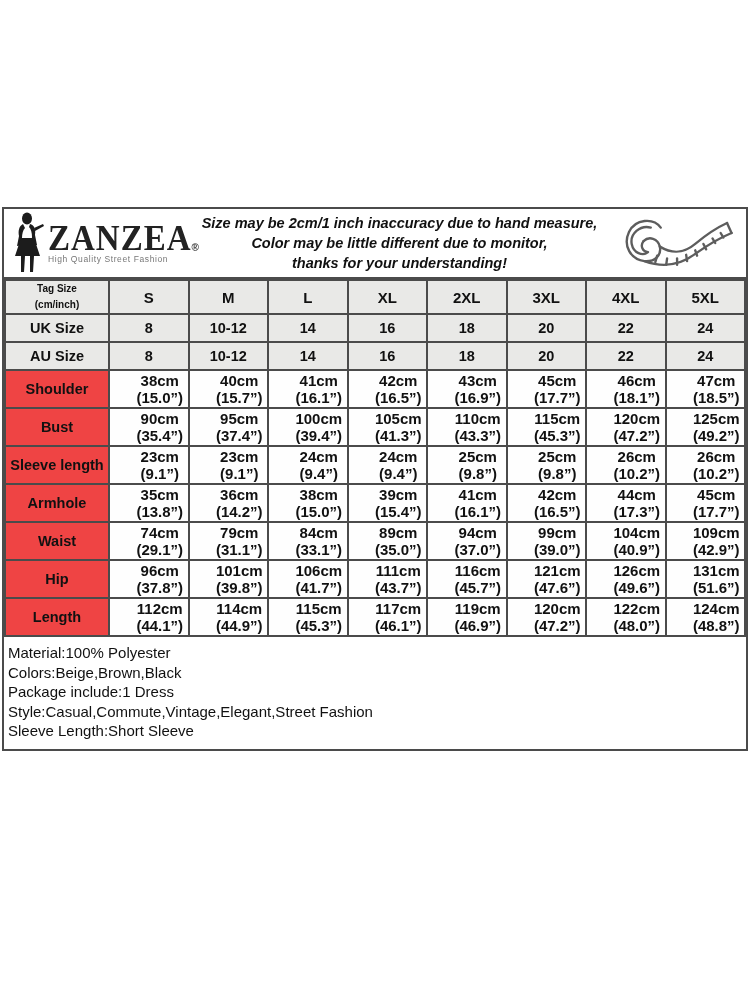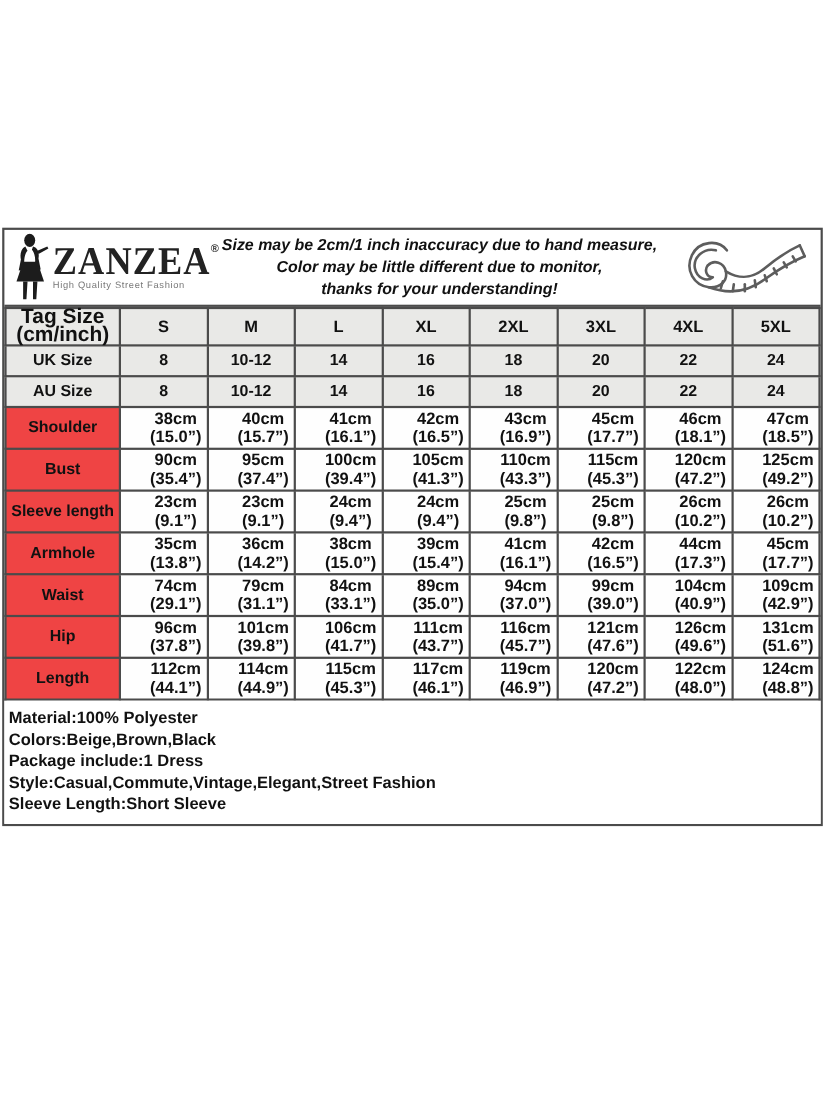--- a/index.html
+++ b/index.html
@@ -9,44 +9,44 @@
 
   .frame { position:absolute; left:2px; top:207px; width:746px;
     border:2px solid #4b4b4b; background:#fff; }
 
   
   .band { display:flex; align-items:center; height:70px;
     border-bottom:2px solid #4b4b4b; padding:0 6px; }
   .logo { display:flex; align-items:center; width:178px; flex:0 0 auto; }
   .logo svg { display:block; }
   .logo-text { margin-left:2px; }
-  .brand-line { display:flex; align-items:flex-start; }
+  .brand-line { display:flex; align-items:flex-end; }
   .brand-name { font-family:"Liberation Serif", serif; font-weight:bold;
     font-size:33px; line-height:30px; letter-spacing:1px; color:#222;
     transform:scaleY(1.08); }
   .brand-reg { font-size:10px; font-weight:bold; color:#333; margin-top:-2px; }
   .brand-tagline { font-size:8.5px; color:#777; letter-spacing:0.6px; margin-top:1px;
     white-space:nowrap; }
   .disclaimer { flex:1 1 auto; text-align:center; font-weight:bold;
     font-size:14.5px; line-height:20px; padding-right:4px;font-style:italic; }
   .tape { flex:0 0 auto; width:125px; display:flex; justify-content:center; }
 
   
   table.sizes { border-collapse:collapse; width:100%; table-layout:fixed; }
   table.sizes th, table.sizes td { border:2px solid #4b4b4b; text-align:center;
     vertical-align:middle; font-weight:bold; padding:0; }
   col.c-label { width:104px; }
   tr.head-row th { height:34px; background:#e9e9e7; font-size:15px; }
-  tr.head-row .corner { font-size:19px; line-height:16px; }
+  tr.head-row .corner { font-size:10px; line-height:16px; }
   tr.size-row th, tr.size-row td { height:28px; background:#e9e9e7; font-size:14.5px; }
   tr.meas-row th { height:38px; background:#ef4444; font-size:14.5px; }
   tr.meas-row td { height:38px; background:#fefefe; font-size:15px; line-height:17px;padding-left:22px; }
 
   
-  .details { padding:6px 4px 8px 4px; font-size:15px; font-weight:bold;
+  .details { padding:6px 4px 8px 4px; font-size:15px; font-weight:normal;
     line-height:19.5px; background:#fff; }
 </style>
 </head>
 <body>
 
 <div class="page">
   <div class="frame">
 
     <div class="band">
       <div class="logo">

